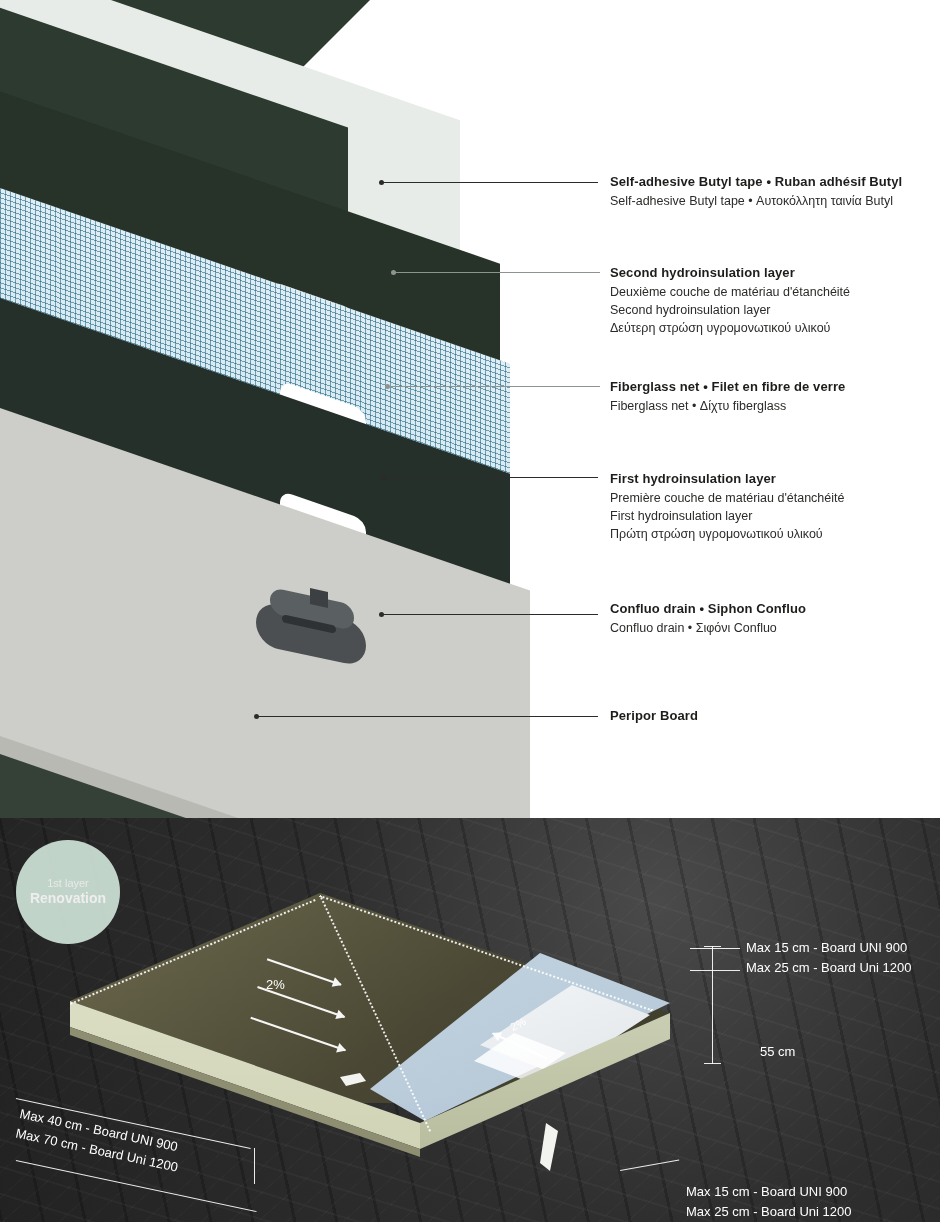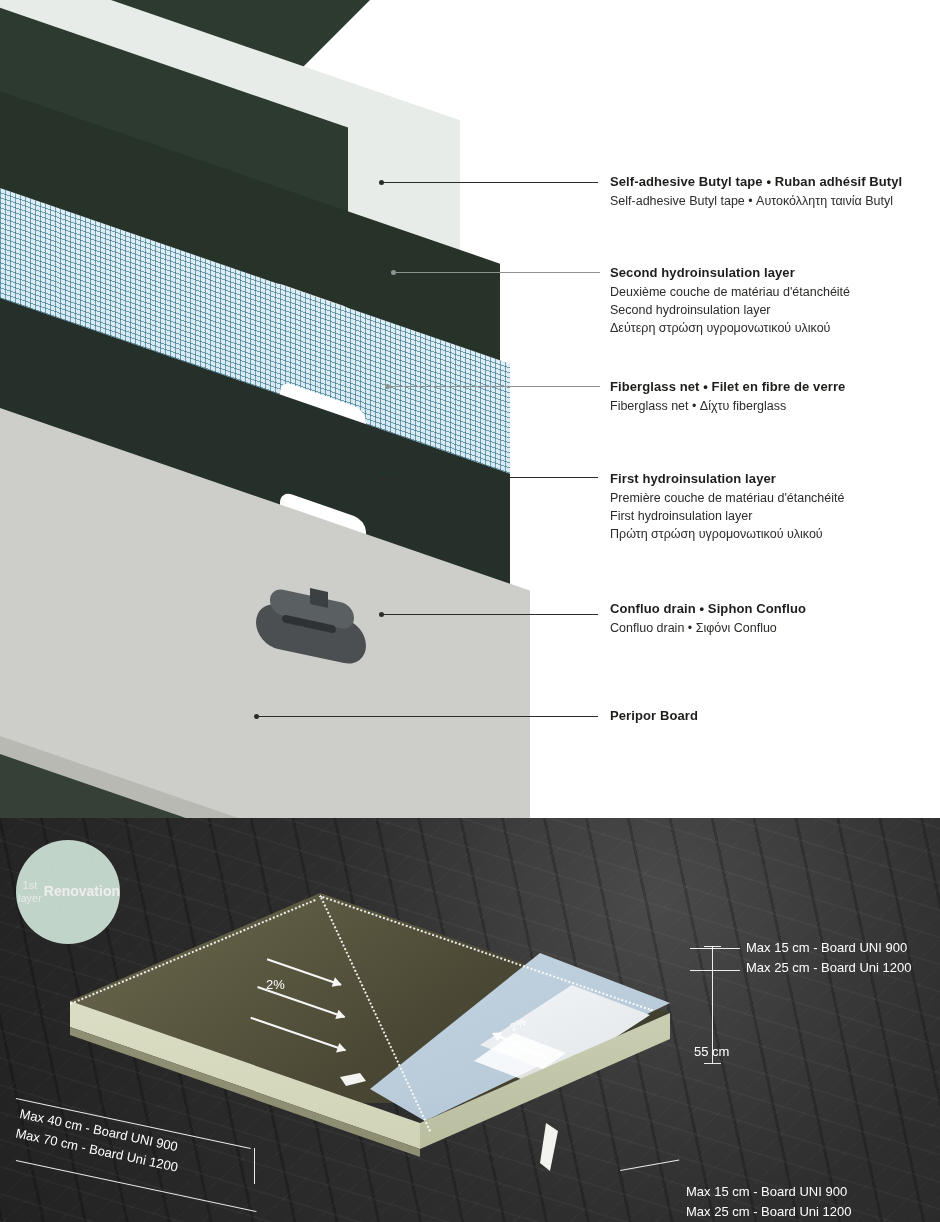--- a/index.html
+++ b/index.html
@@ -123,21 +123,21 @@
     background-image:
       repeating-linear-gradient(17deg, rgba(255,255,255,.035) 0 2px, rgba(0,0,0,0) 2px 26px),
       repeating-linear-gradient(-42deg, rgba(255,255,255,.028) 0 1px, rgba(0,0,0,0) 1px 19px),
       repeating-linear-gradient(78deg, rgba(0,0,0,.22) 0 3px, rgba(0,0,0,0) 3px 41px);
     opacity:.9;
   }
 
   
   #badges{position:absolute;left:8px;top:22px;width:170px;height:130px;}
   .badge{position:absolute;width:104px;height:104px;border-radius:50%;
-         display:flex;flex-direction:row;align-items:center;justify-content:center;
+         display:flex;flex-direction:column;align-items:center;justify-content:center;
          text-align:center;color:#ffffff;}
   #badge-renovation{left:8px;top:0;background:#cfe3d8;opacity:.92;}
   #badge-new{left:34px;top:48px;background:#c9c9a0;opacity:.92;}
   .badge .small{font-size:11px;opacity:.85;line-height:1.2;}
   .badge .big{font-size:14px;font-weight:bold;line-height:1.25;}
 
   
   #slab{position:absolute;left:70px;top:75px;width:600px;height:300px;}
   #slab .top-face{
     position:absolute;left:0;top:0;width:600px;height:210px;
@@ -328,21 +328,21 @@
   <div class="dimline h" style="left:690px;top:130px;width:50px;"></div>
   <div class="dimline h" style="left:690px;top:152px;width:50px;"></div>
   <div class="dim" style="left:746px;top:120px;">
     <div>Max 15 cm - Board UNI 900</div>
     <div>Max 25 cm - Board Uni 1200</div>
   </div>
 
   <div class="dimline v" style="left:712px;top:128px;height:118px;"></div>
   <div class="tick" style="left:704px;top:128px;width:17px;height:1px;"></div>
   <div class="tick" style="left:704px;top:245px;width:17px;height:1px;"></div>
-  <div class="dim" style="left:694px;top:224px;">
+  <div class="dim" style="left:760px;top:224px;">
     <div>55 cm</div>
   </div>
 
   <div class="dim rot" style="left:22px;top:286px;transform:rotate(12deg);">
     <div>Max 40 cm - Board UNI 900</div>
     <div>Max 70 cm - Board Uni 1200</div>
   </div>
   <div class="dimline h" style="left:16px;top:280px;width:240px;transform:rotate(12deg);transform-origin:0 0;"></div>
   <div class="dimline h" style="left:16px;top:342px;width:246px;transform:rotate(12deg);transform-origin:0 0;"></div>
   <div class="dimline v" style="left:254px;top:330px;height:36px;"></div>

